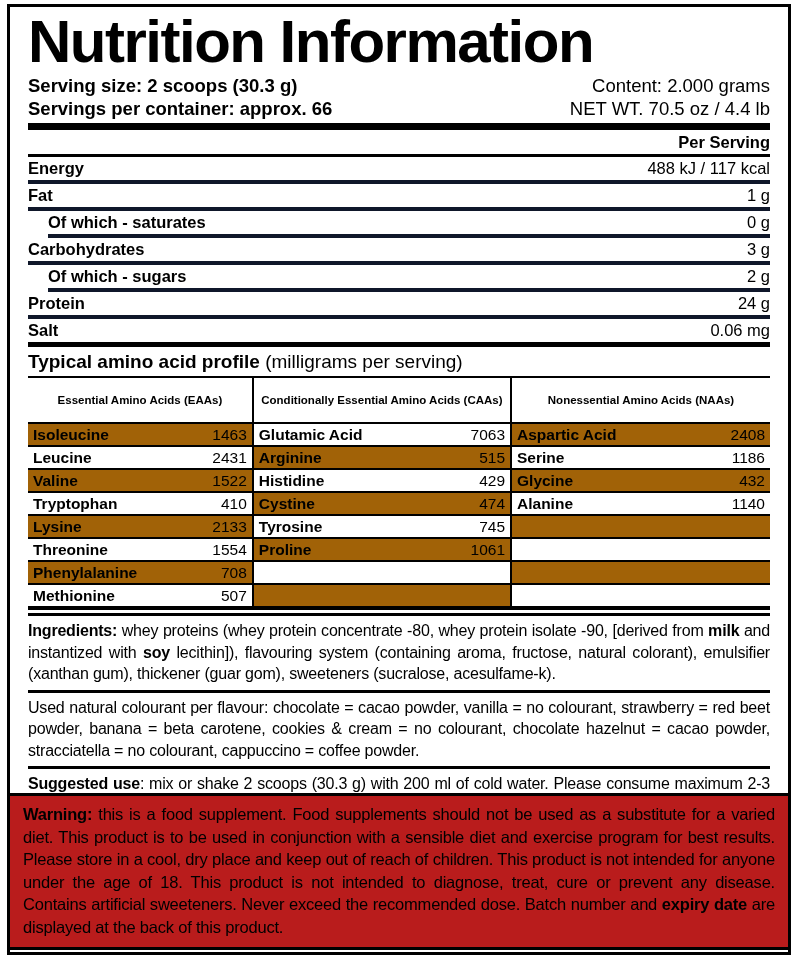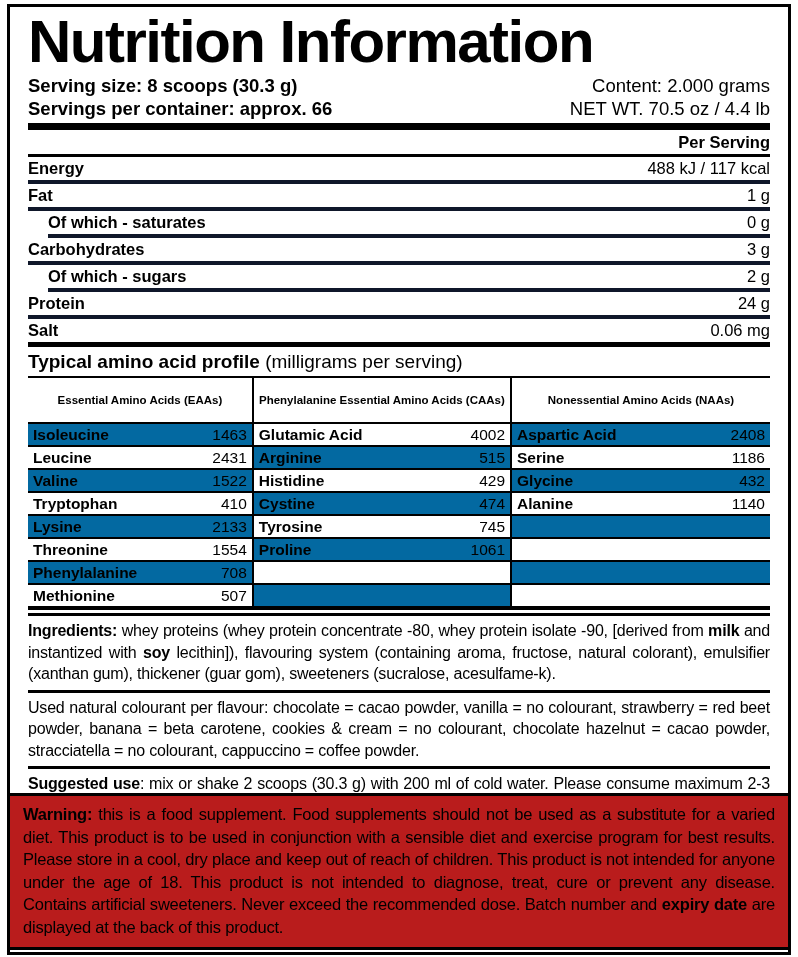--- a/index.html
+++ b/index.html
@@ -46,37 +46,37 @@
   .nlabel{font-weight:bold;}
   .amino-heading{font-size:19px;padding:4px 0 3px;}
   .amino-heading .b{font-weight:bold;}
   table.amino{width:100%;border-collapse:collapse;border-top:2px solid #000;table-layout:fixed;}
   .amino th{font-size:11.5px;font-weight:bold;text-align:center;padding:16px 1px;border-bottom:2px solid #000;}
   .amino td{font-size:15.5px;line-height:17px;padding:2px 5px;border-bottom:2px solid #000;overflow:hidden;white-space:nowrap;}
   .amino td.name{font-weight:bold;}
   .amino td.val{text-align:right;}
   .amino tr:last-child td{border-bottom:none;}
   .colsep{border-left:2px solid #000;}
-  .shade{background:#0369a1;}
+  .shade{background:#a16207;}
   .para{
     font-size:16px;line-height:21.5px;text-align:justify;
     letter-spacing:-0.2px;margin:4px 0 5px;
   }
   .para .b{font-weight:bold;margin-top:43px;}
   .warn{font-size:16.5px;line-height:22.5px;margin:2px 0;}
 </style>
 </head>
 <body>
 
 <div class="main-box">
   <div class="title">Nutrition Information</div>
 
   <div class="head-row">
     <div class="head-left">
-      <div>Serving size: 8 scoops (30.3 g)</div>
+      <div>Serving size: 2 scoops (30.3 g)</div>
       <div>Servings per container: approx. 66</div>
     </div>
     <div class="head-right">
       <div><span class="b">Content:</span><span> 2.000 grams</span></div>
       <div>NET WT. 70.5 oz / 4.4 lb</div>
     </div>
   </div>
 
   <div class="bar b7"></div>
 
@@ -136,30 +136,30 @@
       <col style="width:19%">
         <col style="width:11.3%">
       <col style="width:23%">
         <col style="width:11.8%">
       <col style="width:23%">
         <col style="width:11.9%">
     </colgroup>
   <thead>
         <tr>
           <th colspan="2">Essential Amino Acids (EAAs)</th>
-          <th colspan="2" class="colsep">Phenylalanine Essential Amino Acids (CAAs)</th>
+          <th colspan="2" class="colsep">Conditionally Essential Amino Acids (CAAs)</th>
           <th colspan="2" class="colsep">Nonessential Amino Acids (NAAs)</th>
         </tr>
       </thead>
       <tbody>
         <tr>
           <td class="name shade">Isoleucine</td>
           <td class="val shade">1463</td>
           <td class="name colsep">Glutamic Acid</td>
-          <td class="val">4002</td>
+          <td class="val">7063</td>
           <td class="name colsep shade">Aspartic Acid</td>
           <td class="val shade">2408</td>
         </tr>
         <tr>
           <td class="name">Leucine</td>
           <td class="val">2431</td>
           <td class="name colsep shade">Arginine</td>
           <td class="val shade">515</td>
           <td class="name colsep">Serine</td>
           <td class="val">1186</td>

